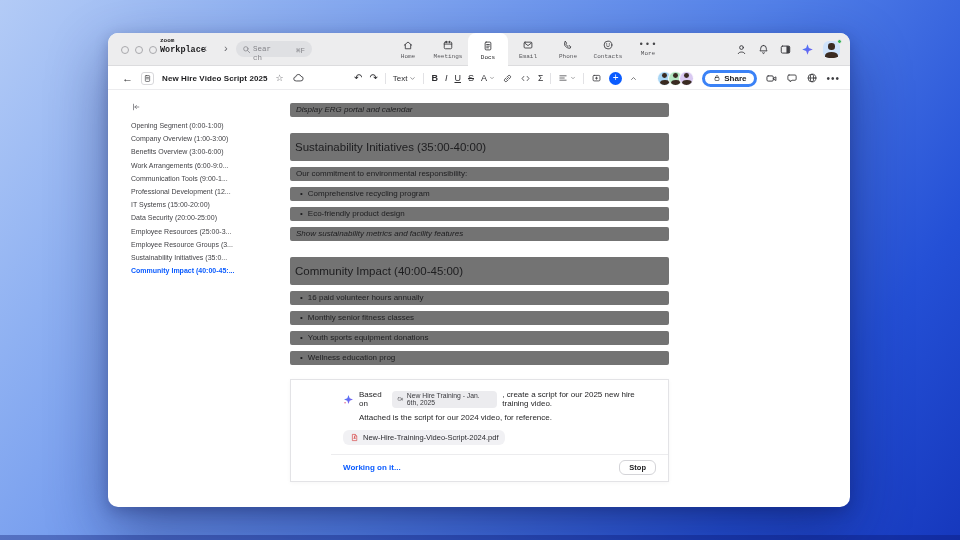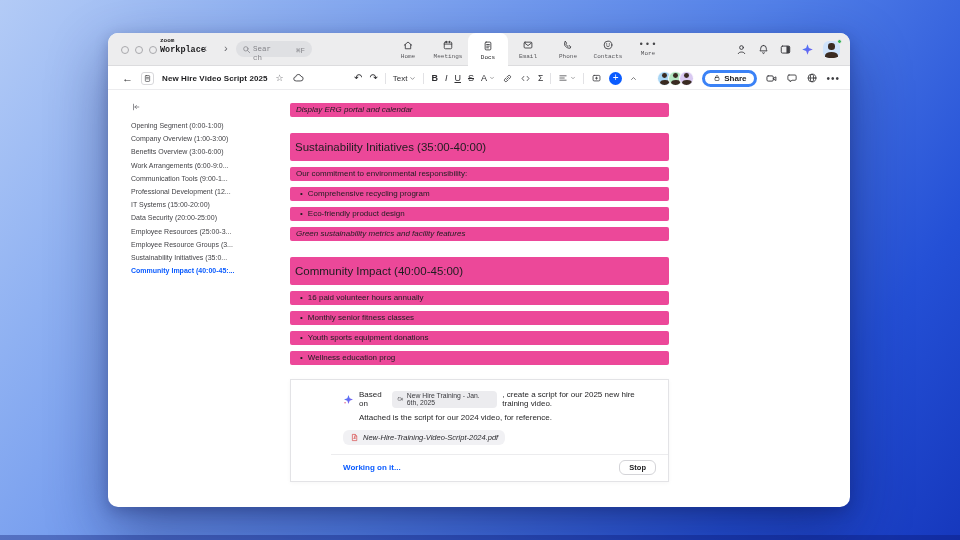--- a/index.html
+++ b/index.html
@@ -64,34 +64,34 @@
 
   
   .outline{position:absolute;left:23px;top:69px;width:160px;}
   .collapse-ic{margin-bottom:7px;}
   .outline ul{list-style:none;}
   .outline li{font-size:7px;color:#434347;line-height:13.2px;white-space:nowrap;overflow:hidden;}
   .outline li.active{color:#0b5cff;font-weight:700;}
 
   
   .content{position:absolute;left:182px;top:70px;width:379px;}
-  .row{background:#ec4899;border-radius:2px;padding:0 6px;font-size:8px;color:#1d1d1f;line-height:14px;margin-top:6px;}
+  .row{background:#737373;border-radius:2px;padding:0 6px;font-size:8px;color:#1d1d1f;line-height:14px;margin-top:6px;}
   .row:first-child{margin-top:0;}
   .row.it{font-style:italic;}
   .row.h2{font-size:11.5px;font-weight:400;line-height:20px;margin-top:16px;padding:4px 5px;}
   .row.bullet span{display:inline;}
   .row.bullet::before{content:"•";margin:0 5px 0 4px;font-size:8px;}
 
   
   .aicard{margin-top:14px;border:1px solid #e3e3e6;border-radius:0;background:#fff;box-shadow:0 1px 4px rgba(0,0,0,.04);padding-left:40px;}
   .aibody{padding:10px 12px 0 12px;}
   .ailine1{display:flex;align-items:center;gap:5px;font-size:8px;color:#1f1f21;}
   .srcchip{display:inline-flex;align-items:center;gap:3px;background:#ececef;border-radius:4px;padding:1.5px 5px;font-size:6.8px;color:#3a3a3e;}
   .ailine2{font-size:8px;color:#1f1f21;margin:5px 0 0 16px;}
-  .attachchip{display:inline-flex;align-items:flex-start;gap:4px;background:#f1f1f4;border-radius:6px;padding:3px 7px;font-size:7.5px;color:#2a2a2e;margin:8px 0 9px 0;font-style:italic;}
+  .attachchip{display:inline-flex;align-items:flex-start;gap:4px;background:#f1f1f4;border-radius:6px;padding:3px 7px;font-size:7.5px;color:#2a2a2e;margin:8px 0 9px 0;}
   .aifoot{border-top:1px solid #ececee;display:flex;align-items:center;justify-content:space-between;padding:5px 12px 6px 12px;}
   .aistatus{font-size:8px;font-weight:700;color:#0b5cff;}
   .stopbtn{border:1px solid #d4d4d8;border-radius:6px;background:#fff;padding:2px 9px;font-size:7.5px;font-weight:700;color:#1d1d1f;}
 </style>
 </head>
 <body>
 
 <div class="window">
 
   <div class="titlebar">
@@ -403,21 +403,21 @@
       <li class="active">Community Impact (40:00-45:...</li>
     </ul>
   </div>
 
   <div class="content">
     <div class="row it">Display ERG portal and calendar</div>
     <div class="row h2">Sustainability Initiatives (35:00-40:00)</div>
     <div class="row">Our commitment to environmental responsibility:</div>
     <div class="row bullet"><span>Comprehensive recycling program</span></div>
     <div class="row bullet"><span>Eco-friendly product design</span></div>
-    <div class="row it">Green sustainability metrics and facility features</div>
+    <div class="row it">Show sustainability metrics and facility features</div>
     <div class="row h2">Community Impact (40:00-45:00)</div>
     <div class="row bullet"><span>16 paid volunteer hours annually</span></div>
     <div class="row bullet"><span>Monthly senior fitness classes</span></div>
     <div class="row bullet"><span>Youth sports equipment donations</span></div>
     <div class="row bullet"><span>Wellness education prog</span></div>
 
     <div class="aicard">
       <div class="aibody">
         <div class="ailine1">
           <span>

